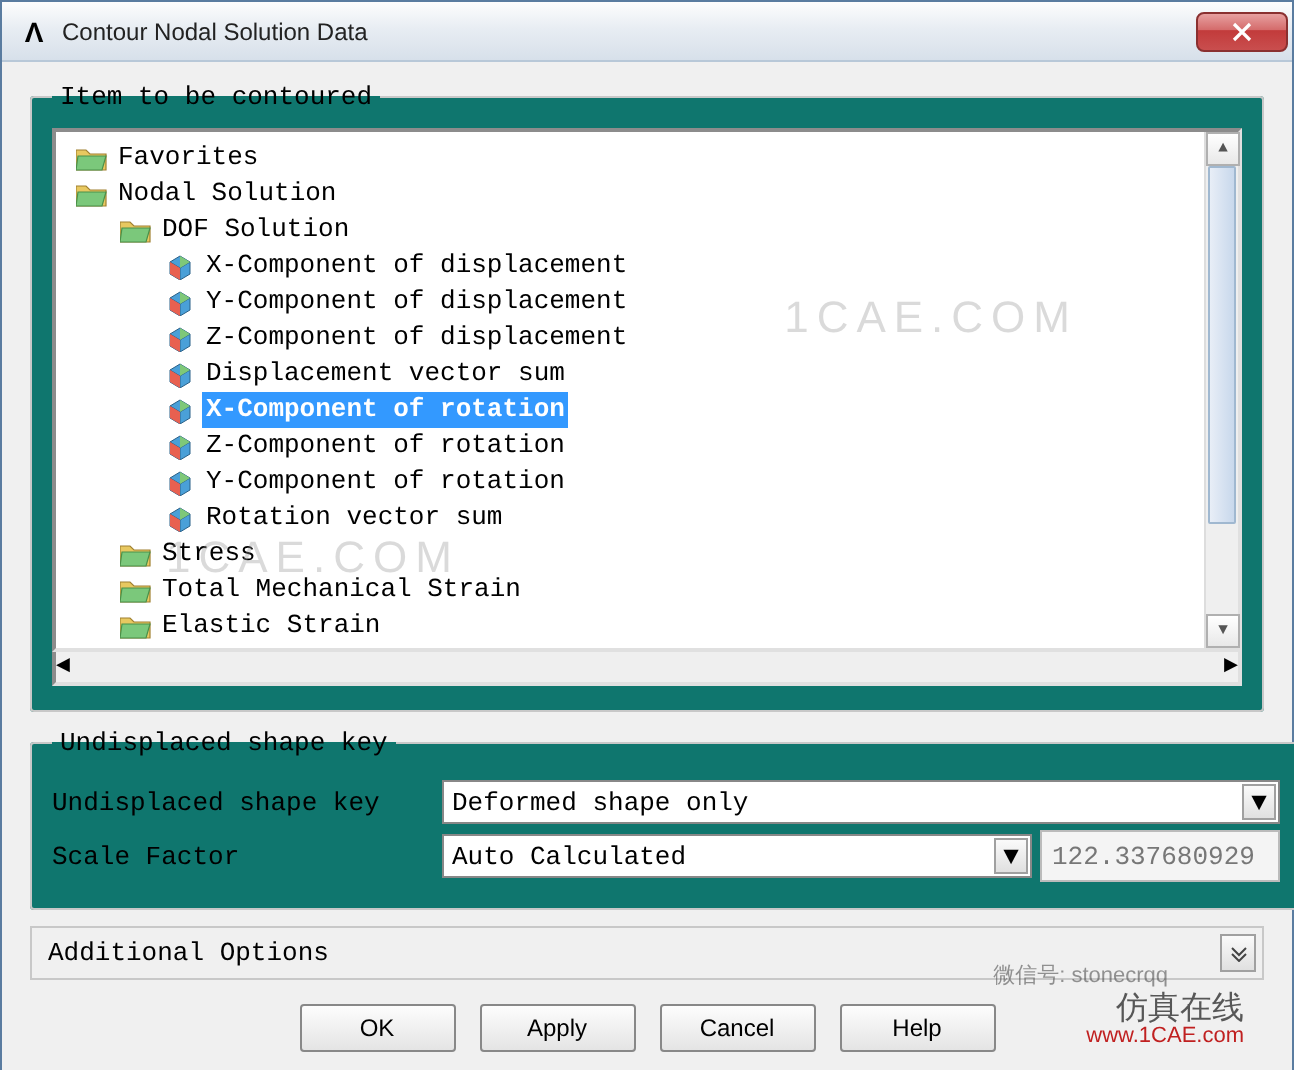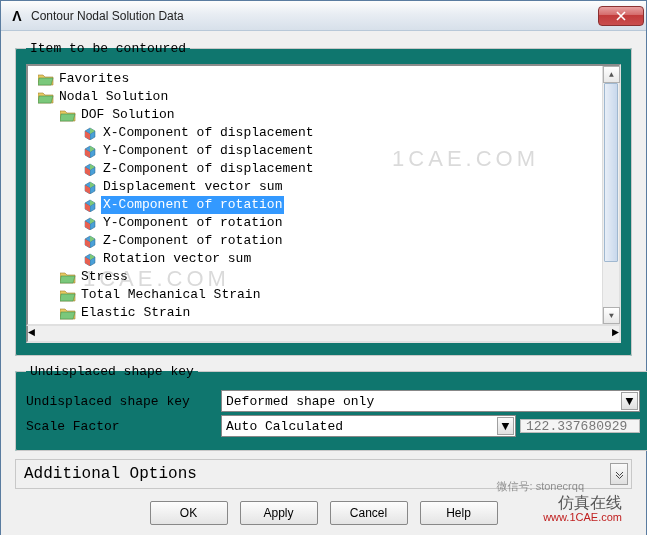--- a/index.html
+++ b/index.html
@@ -89,20 +89,21 @@
   width: 16px; height: 14px;
   display: inline-flex; align-items: center; justify-content: center;
   margin-right: 3px;
   flex-shrink: 0;
 }
 .icon svg { display: block; }
 .node-label { padding: 0 2px; }
 .node-label.selected {
   background: #3399ff;
   color: #fff;
+  font-weight: bold;
 }
 .vscroll {
   width: 17px;
   background: #f0f0f0;
   border-left: 1px solid #ddd;
   display: flex; flex-direction: column;
 }
 .vscroll .arrow, .hscroll .arrow {
   height: 17px; width: 17px;
   border: 1px solid #b0b0b0;
@@ -148,36 +149,36 @@
   cursor: pointer;
 }
 .dropdown .dd-btn {
   position: absolute; right: 1px; top: 1px; bottom: 1px;
   width: 17px;
   border: 1px solid #a0a0a0;
   background: linear-gradient(#fafafa,#e0e0e0);
   display: flex; align-items: center; justify-content: center;
 }
 .readonly-input {
-  width: 120px; height: 14px;
+  width: 120px; height: 26px;
   border: 1px solid #bbb;
   background: #f4f4f4;
   color: #777;
   padding: 0 5px;
   margin-left: 4px;
   font-family: "Courier New", monospace;
   font-size: 13px;
   display: flex; align-items: center;
 }
 .addl {
   border: 1px solid #c8c8c8;
   padding: 5px 8px;
   margin-bottom: 8px;
   font-family: "Courier New", monospace;
-  font-size: 16px;
+  font-size: 13px;
   display: flex; align-items: center;
   position: relative;
   cursor: pointer;
 }
 .addl .dd-btn {
   position: absolute; right: 3px; top: 3px; bottom: 3px;
   width: 18px;
   border: 1px solid #a0a0a0;
   background: linear-gradient(#fafafa,#e0e0e0);
   display: flex; align-items: center; justify-content: center;
@@ -319,33 +320,33 @@
             <div class="tree-row">
               <span class="indent" style="width: 52px;"></span>
               <span class="icon">
                 <svg width="15" height="13" viewBox="0 0 15 13">
                   <path d="M2 4 L7 1 L12 4 L12 10 L7 13 L2 10 Z" fill="#4aa0d8" stroke="#2a6088" stroke-width="0.5"></path>
                   <path d="M2 4 L7 7 L12 4 M7 7 L7 13" stroke="#2a6088" stroke-width="0.5" fill="none"></path>
                   <path d="M7 1 L12 4 L7 7 Z" fill="#7ec878"></path>
                   <path d="M2 4 L7 7 L7 13 L2 10 Z" fill="#e86050"></path>
                 </svg>
               </span>
+              <span class="node-label">Z-Component of rotation</span>
+            </div>
+            <div class="tree-row">
+              <span class="indent" style="width: 52px;"></span>
+              <span class="icon">
+                <svg width="15" height="13" viewBox="0 0 15 13">
+                  <path d="M2 4 L7 1 L12 4 L12 10 L7 13 L2 10 Z" fill="#4aa0d8" stroke="#2a6088" stroke-width="0.5"></path>
+                  <path d="M2 4 L7 7 L12 4 M7 7 L7 13" stroke="#2a6088" stroke-width="0.5" fill="none"></path>
+                  <path d="M7 1 L12 4 L7 7 Z" fill="#7ec878"></path>
+                  <path d="M2 4 L7 7 L7 13 L2 10 Z" fill="#e86050"></path>
+                </svg>
+              </span>
               <span class="node-label">Y-Component of rotation</span>
-            </div>
-            <div class="tree-row">
-              <span class="indent" style="width: 52px;"></span>
-              <span class="icon">
-                <svg width="15" height="13" viewBox="0 0 15 13">
-                  <path d="M2 4 L7 1 L12 4 L12 10 L7 13 L2 10 Z" fill="#4aa0d8" stroke="#2a6088" stroke-width="0.5"></path>
-                  <path d="M2 4 L7 7 L12 4 M7 7 L7 13" stroke="#2a6088" stroke-width="0.5" fill="none"></path>
-                  <path d="M7 1 L12 4 L7 7 Z" fill="#7ec878"></path>
-                  <path d="M2 4 L7 7 L7 13 L2 10 Z" fill="#e86050"></path>
-                </svg>
-              </span>
-              <span class="node-label">Z-Component of rotation</span>
             </div>
             <div class="tree-row">
               <span class="indent" style="width: 52px;"></span>
               <span class="icon">
                 <svg width="15" height="13" viewBox="0 0 15 13">
                   <path d="M2 4 L7 1 L12 4 L12 10 L7 13 L2 10 Z" fill="#4aa0d8" stroke="#2a6088" stroke-width="0.5"></path>
                   <path d="M2 4 L7 7 L12 4 M7 7 L7 13" stroke="#2a6088" stroke-width="0.5" fill="none"></path>
                   <path d="M7 1 L12 4 L7 7 Z" fill="#7ec878"></path>
                   <path d="M2 4 L7 7 L7 13 L2 10 Z" fill="#e86050"></path>
                 </svg>

